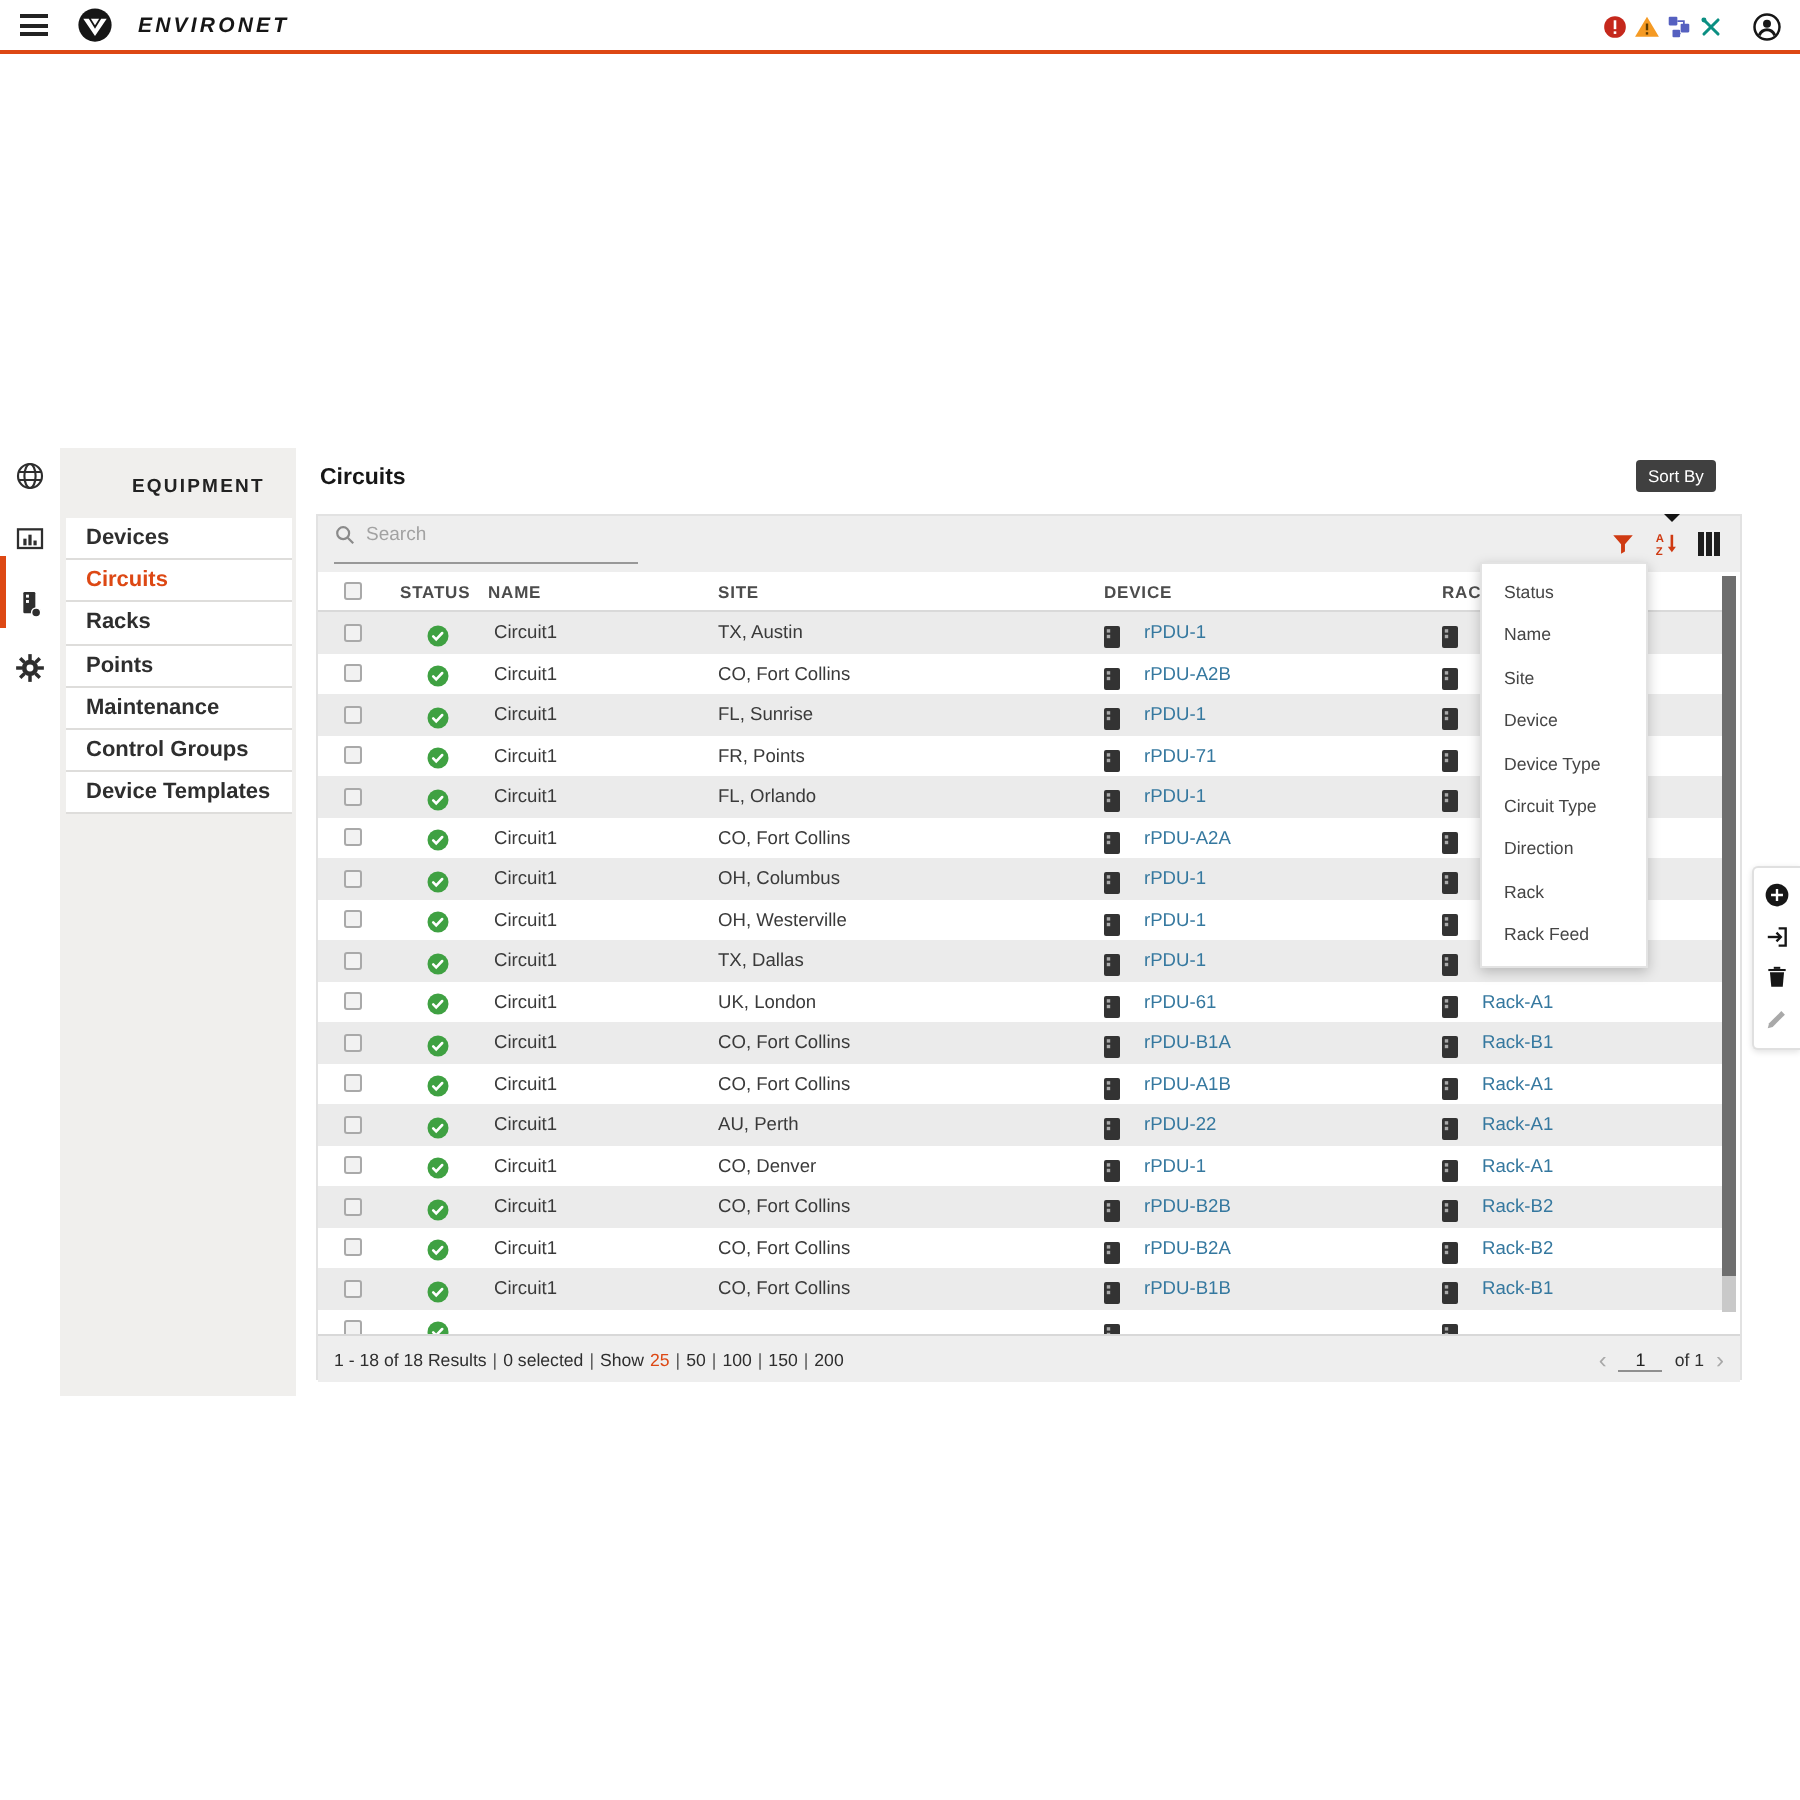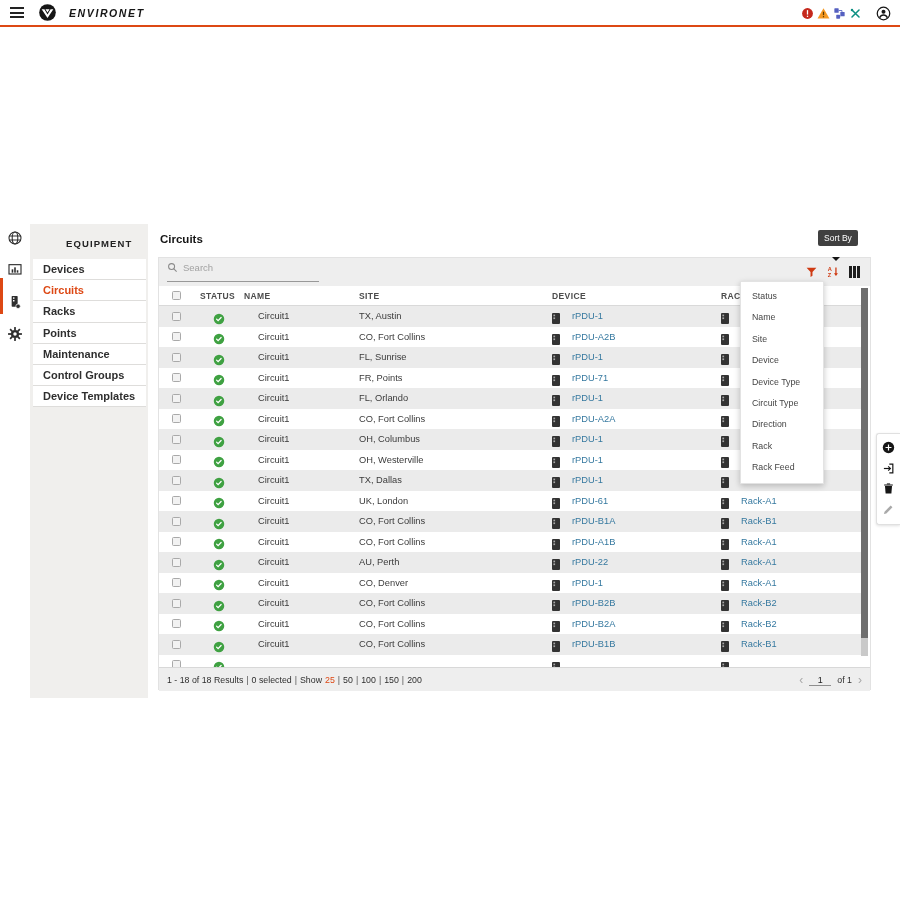--- a/index.html
+++ b/index.html
@@ -52,21 +52,21 @@
   .th { position:absolute; top:0; height:20px; line-height:20px; font-size:8.5px; font-weight:bold; letter-spacing:.4px; color:#4c4c4c; }
   .cbx { position:absolute; width:9px; height:9px; border:1px solid #a9a9a9; background:#f2f2f2; border-radius:1.5px; cursor:pointer; }
   .thead .cbx { left:13px; top:5px; }
 
   .rows { position:absolute; left:0; top:48px; width:704px; height:361px; overflow:hidden; }
   .tr { position:relative; width:704px; height:20.5px; background:#fff; }
   .rows .tr:nth-child(odd) { background:#ebebeb; }
   .tr .cbx { left:13px; top:5.5px; }
   .ic-status { position:absolute; left:54px; top:4.5px; width:12px; height:12px; }
   .cell { position:absolute; top:0; height:20.5px; line-height:20.5px; font-size:9.3px; color:#3a3a3a; white-space:nowrap; }
-  .c-name { left:99px; } .c-site { left:200px; }
+  .c-name { left:88px; } .c-site { left:200px; }
   .c-device { left:393px; } .c-rack { left:562px; }
   .mini { position:absolute; left:0; top:5px; width:8px; height:11px; }
   .lnk { margin-left:20px; color:#35789f; cursor:pointer; }
   .col-status { left:41px; } .col-name { left:85px; } .col-site { left:200px; }
   .col-device { left:393px; } .col-rack { left:562px; }
 
   .vscroll-track { position:absolute; right:2px; top:30px; width:7px; height:368px; background:#c9c9c9; }
   .vscroll-thumb { position:absolute; left:0; top:0; width:7px; height:350px; background:#6e6e6e; cursor:grab; }
 
   .tfoot { position:absolute; left:0; top:409px; width:100%; height:24px; background:#eeeeee; border-top:1px solid #d8d8d8;

